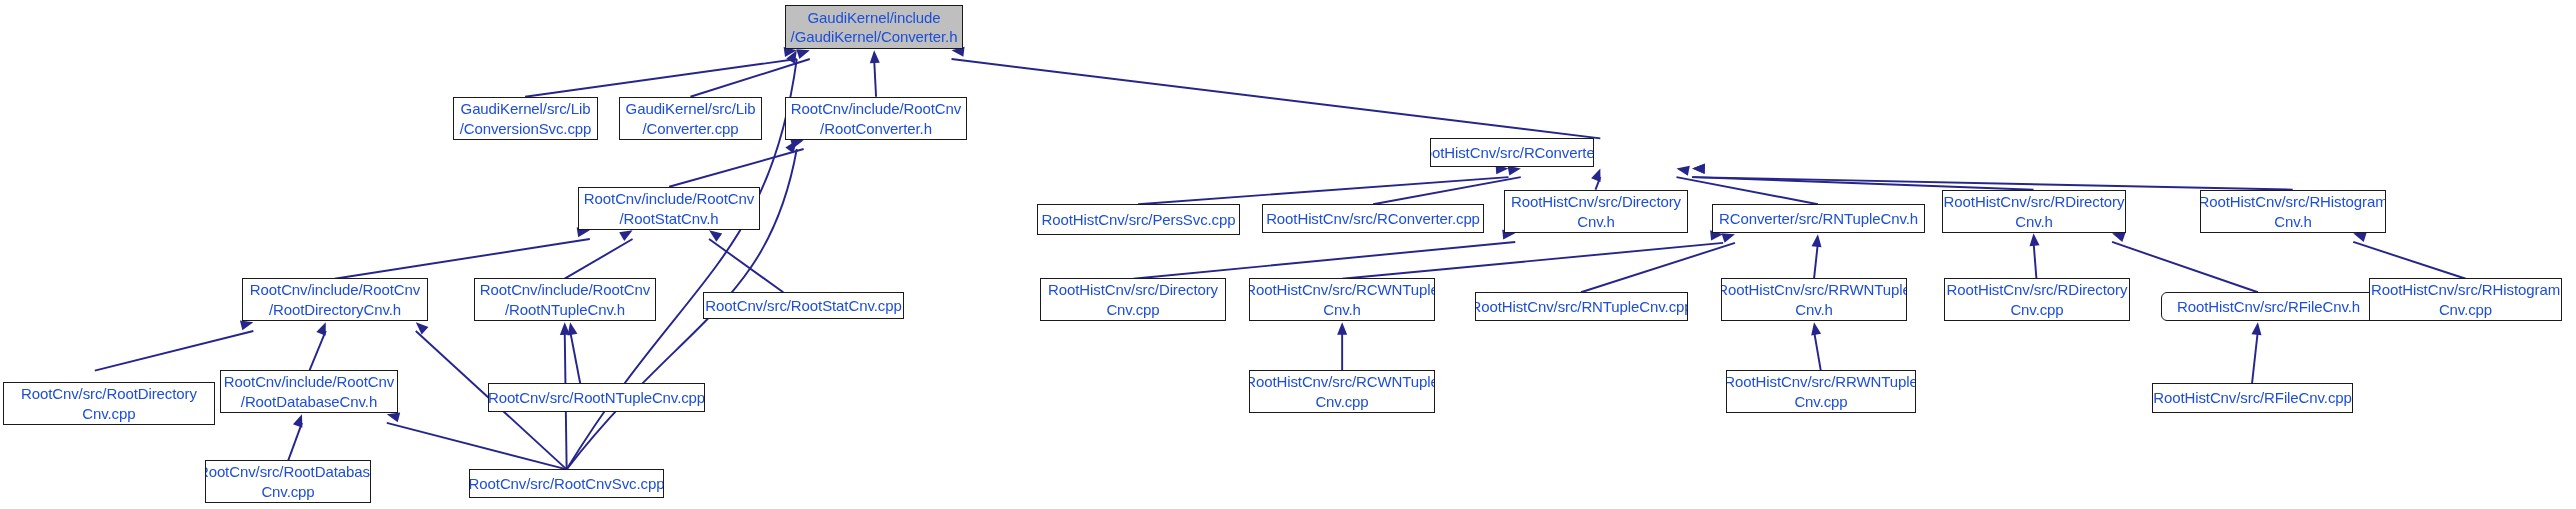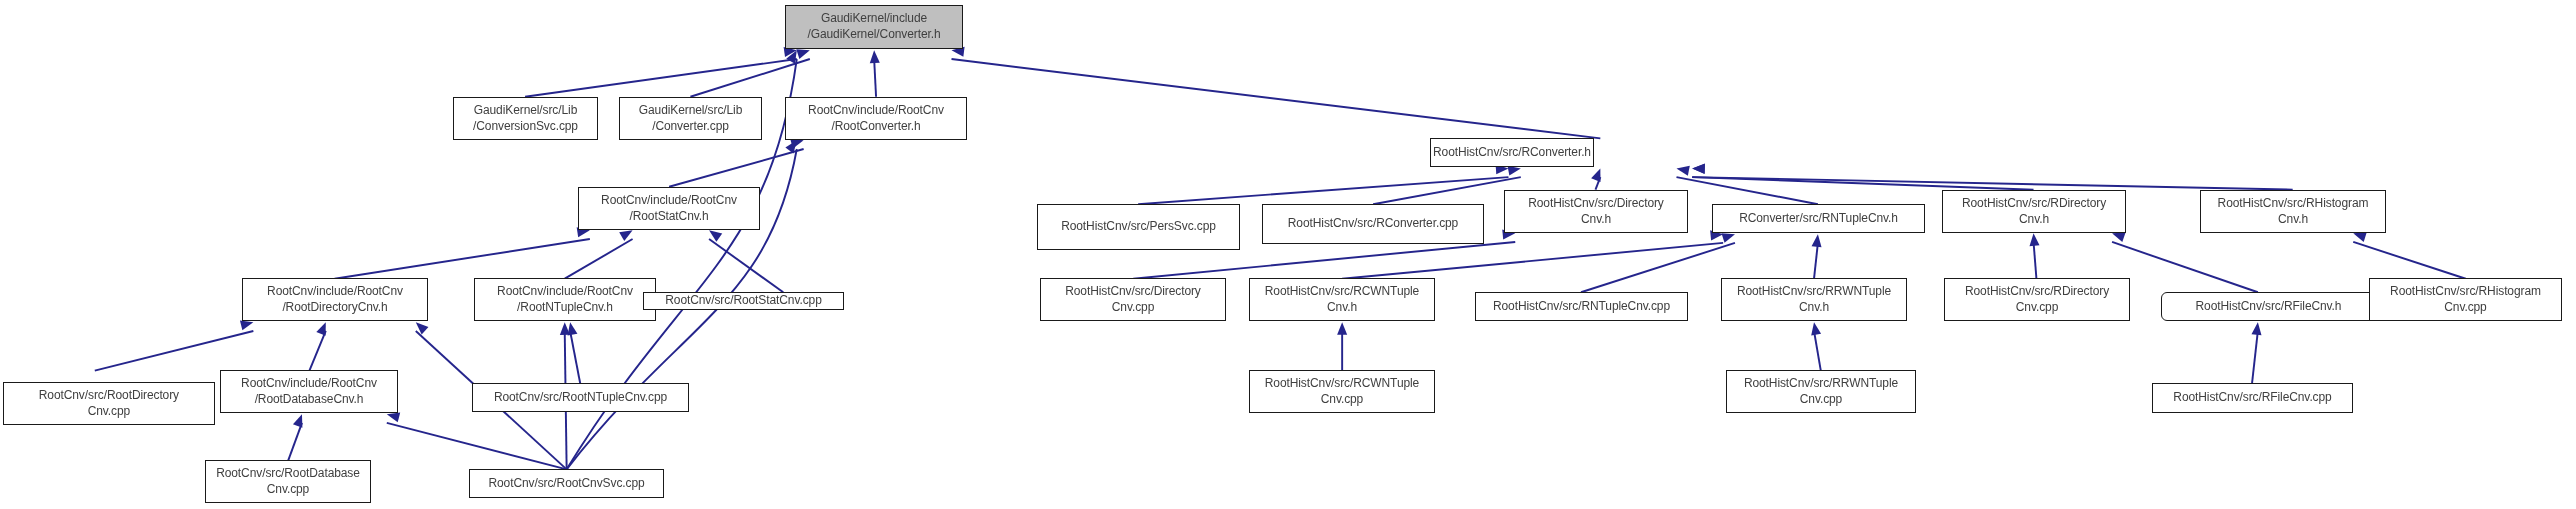--- a/index.html
+++ b/index.html
@@ -19,27 +19,27 @@
     left: 0;
     top: 0;
     width: 2576px;
     height: 510px;
   }
   .node-box {
     position: absolute;
     box-sizing: border-box;
     border: 1.5px solid #1a1a1a;
     background: #ffffff;
-    color: #404040;
+    color: #1d4ed8;
     display: flex;
     align-items: center;
     justify-content: center;
     text-align: center;
     line-height: 1.28;
-    font-size: 12px;
+    font-size: 15px;
     letter-spacing: -0.1px;
     white-space: pre-line;
     overflow: hidden;
   }
   .node-box.root {
     background: #bfbfbf;
     border-color: #1a1a1a;
   }
   .edge-line {
     stroke: #25258c;
@@ -194,51 +194,51 @@
 /GaudiKernel/Converter.h</div>
       <div class="node-box" style="left: 453px; top: 97px; width: 145px; height: 43px;">GaudiKernel/src/Lib
 /ConversionSvc.cpp</div>
       <div class="node-box" style="left: 619px; top: 97px; width: 143px; height: 43px;">GaudiKernel/src/Lib
 /Converter.cpp</div>
       <div class="node-box" style="left: 785px; top: 97px; width: 182px; height: 43px;">RootCnv/include/RootCnv
 /RootConverter.h</div>
       <div class="node-box" style="left: 1430px; top: 138px; width: 164px; height: 29px;">RootHistCnv/src/RConverter.h</div>
       <div class="node-box" style="left: 578px; top: 187px; width: 182px; height: 43px;">RootCnv/include/RootCnv
 /RootStatCnv.h</div>
-      <div class="node-box" style="left: 1037px; top: 204px; width: 203px; height: 46px;">RootHistCnv/src/PersSvc.cpp</div>
-      <div class="node-box" style="left: 1262px; top: 204px; width: 222px; height: 40px;">RootHistCnv/src/RConverter.cpp</div>
+      <div class="node-box" style="left: 1037px; top: 204px; width: 203px; height: 31px;">RootHistCnv/src/PersSvc.cpp</div>
+      <div class="node-box" style="left: 1262px; top: 204px; width: 222px; height: 29px;">RootHistCnv/src/RConverter.cpp</div>
       <div class="node-box" style="left: 1504px; top: 190px; width: 184px; height: 43px;">RootHistCnv/src/Directory
 Cnv.h</div>
       <div class="node-box" style="left: 1712px; top: 204px; width: 213px; height: 29px;">RConverter/src/RNTupleCnv.h</div>
       <div class="node-box" style="left: 1942px; top: 190px; width: 184px; height: 43px;">RootHistCnv/src/RDirectory
 Cnv.h</div>
       <div class="node-box" style="left: 2200px; top: 190px; width: 186px; height: 43px;">RootHistCnv/src/RHistogram
 Cnv.h</div>
       <div class="node-box" style="left: 242px; top: 278px; width: 186px; height: 43px;">RootCnv/include/RootCnv
 /RootDirectoryCnv.h</div>
       <div class="node-box" style="left: 474px; top: 278px; width: 182px; height: 43px;">RootCnv/include/RootCnv
 /RootNTupleCnv.h</div>
-      <div class="node-box" style="left: 643px; top: 292px; width: 201px; height: 18px;">RootCnv/src/RootStatCnv.cpp</div>
+      <div class="node-box" style="left: 703px; top: 292px; width: 201px; height: 27px;">RootCnv/src/RootStatCnv.cpp</div>
       <div class="node-box" style="left: 1040px; top: 278px; width: 186px; height: 43px;">RootHistCnv/src/Directory
 Cnv.cpp</div>
       <div class="node-box" style="left: 1249px; top: 278px; width: 186px; height: 43px;">RootHistCnv/src/RCWNTuple
 Cnv.h</div>
       <div class="node-box" style="left: 1475px; top: 292px; width: 213px; height: 29px;">RootHistCnv/src/RNTupleCnv.cpp</div>
       <div class="node-box" style="left: 1721px; top: 278px; width: 186px; height: 43px;">RootHistCnv/src/RRWNTuple
 Cnv.h</div>
       <div class="node-box" style="left: 1944px; top: 278px; width: 186px; height: 43px;">RootHistCnv/src/RDirectory
 Cnv.cpp</div>
       <div class="node-box" style="left: 2161px; top: 292px; width: 215px; height: 29px; border-radius: 6px;">RootHistCnv/src/RFileCnv.h</div>
       <div class="node-box" style="left: 2369px; top: 278px; width: 193px; height: 43px;">RootHistCnv/src/RHistogram
 Cnv.cpp</div>
       <div class="node-box" style="left: 2.9px; top: 382px; width: 212px; height: 43px;">RootCnv/src/RootDirectory
 Cnv.cpp</div>
       <div class="node-box" style="left: 220px; top: 370px; width: 178px; height: 43px;">RootCnv/include/RootCnv
 /RootDatabaseCnv.h</div>
-      <div class="node-box" style="left: 472px; top: 383px; width: 217px; height: 29px;">RootCnv/src/RootNTupleCnv.cpp</div>
+      <div class="node-box" style="left: 488px; top: 383px; width: 217px; height: 29px;">RootCnv/src/RootNTupleCnv.cpp</div>
       <div class="node-box" style="left: 1249px; top: 370px; width: 186px; height: 43px;">RootHistCnv/src/RCWNTuple
 Cnv.cpp</div>
       <div class="node-box" style="left: 1726px; top: 370px; width: 190px; height: 43px;">RootHistCnv/src/RRWNTuple
 Cnv.cpp</div>
       <div class="node-box" style="left: 2152px; top: 383px; width: 201px; height: 30px;">RootHistCnv/src/RFileCnv.cpp</div>
       <div class="node-box" style="left: 205px; top: 460px; width: 166px; height: 43px;">RootCnv/src/RootDatabase
 Cnv.cpp</div>
       <div class="node-box" style="left: 469px; top: 469px; width: 195px; height: 29px;">RootCnv/src/RootCnvSvc.cpp</div>
     </div>
 </div>

